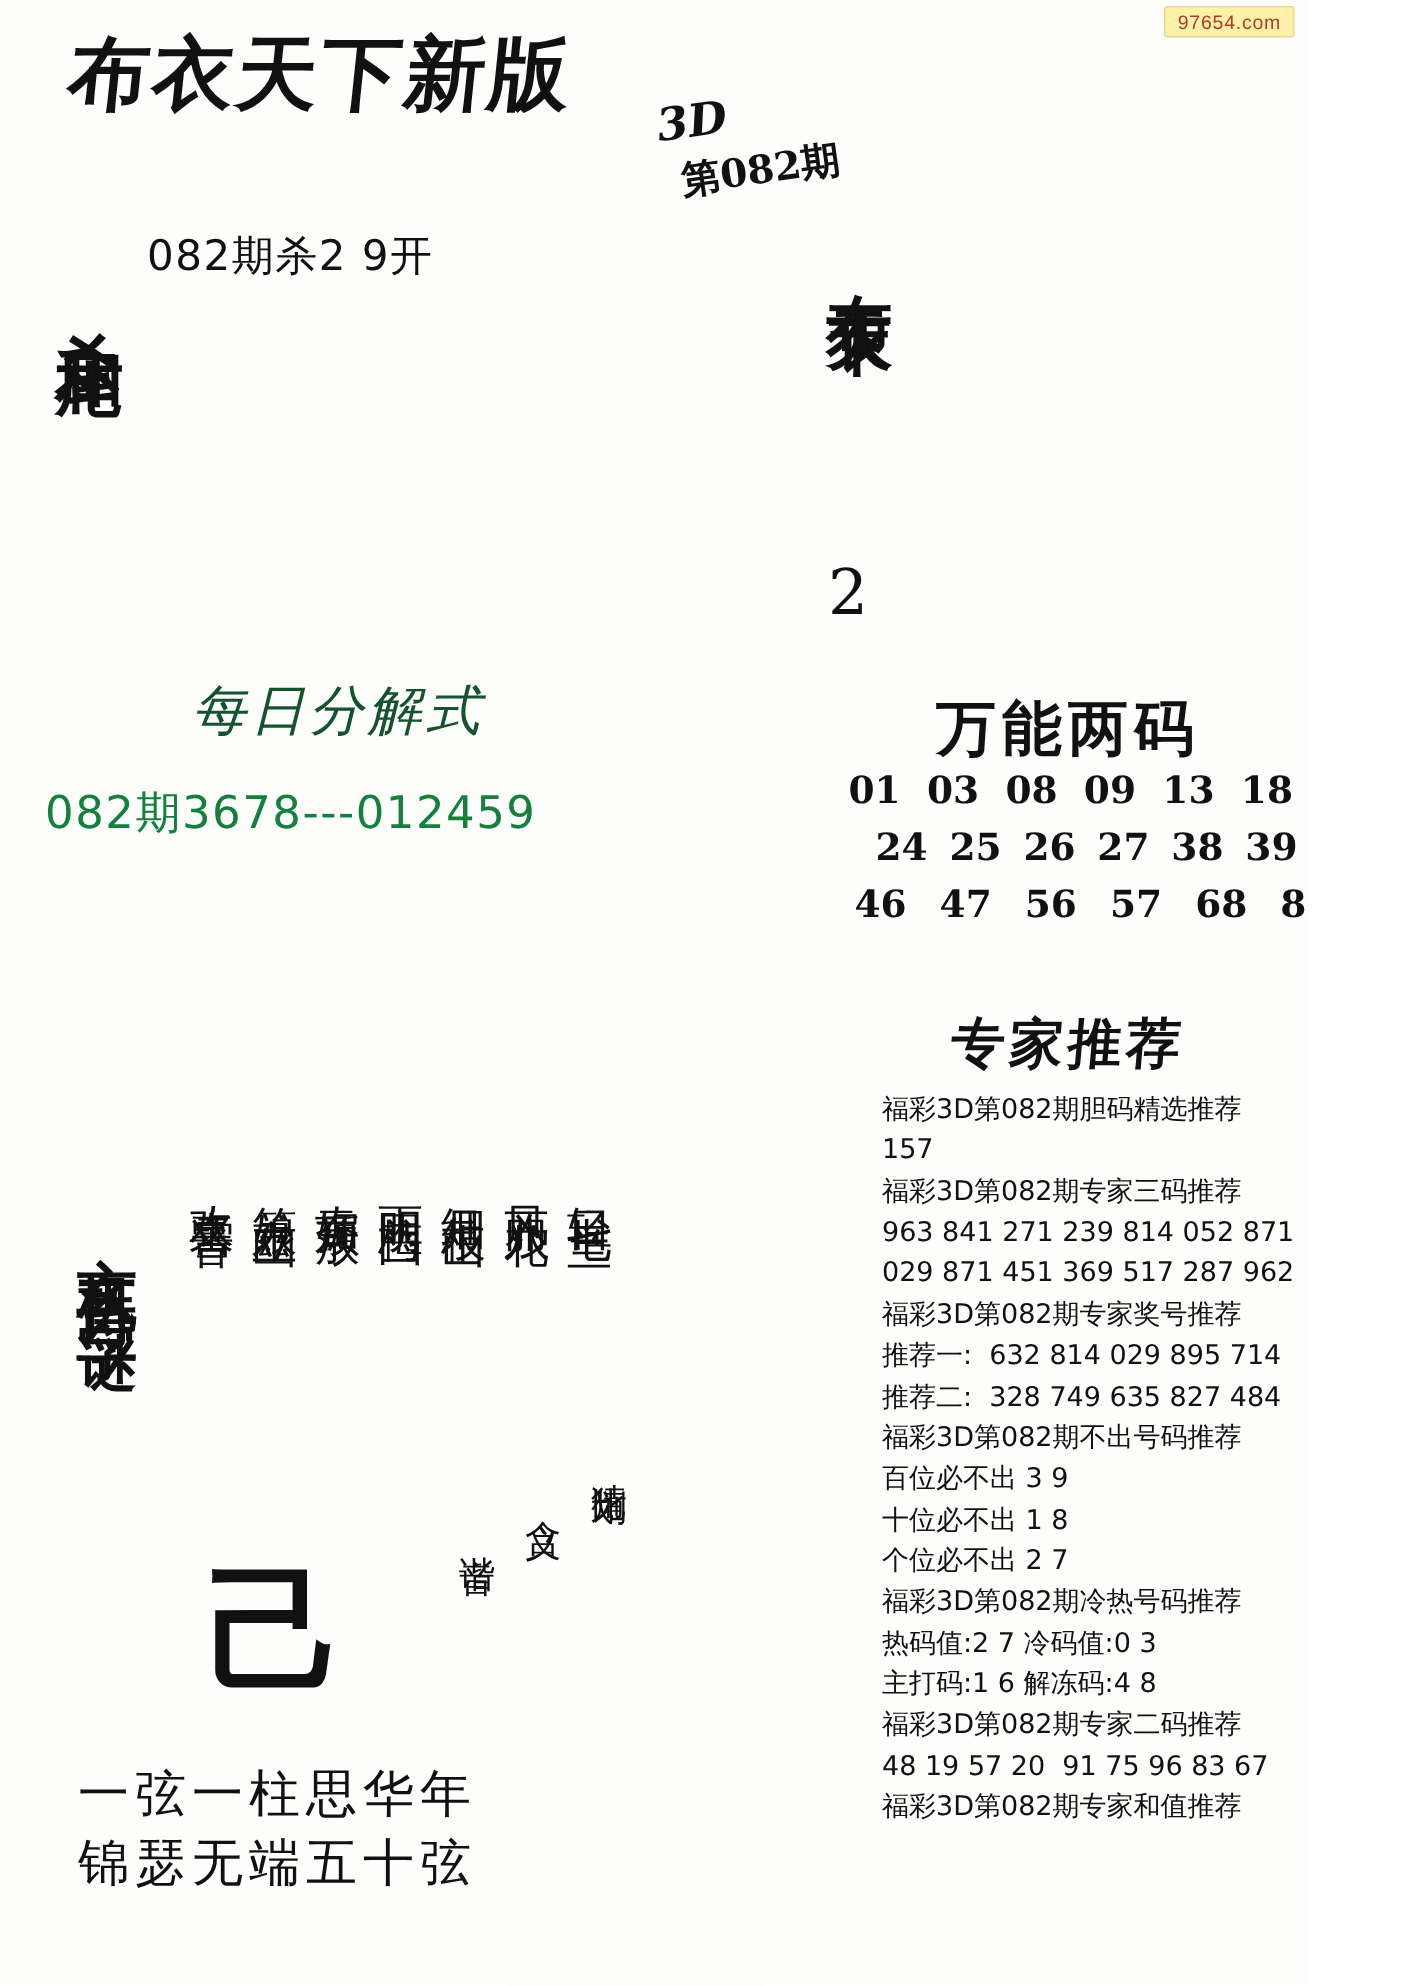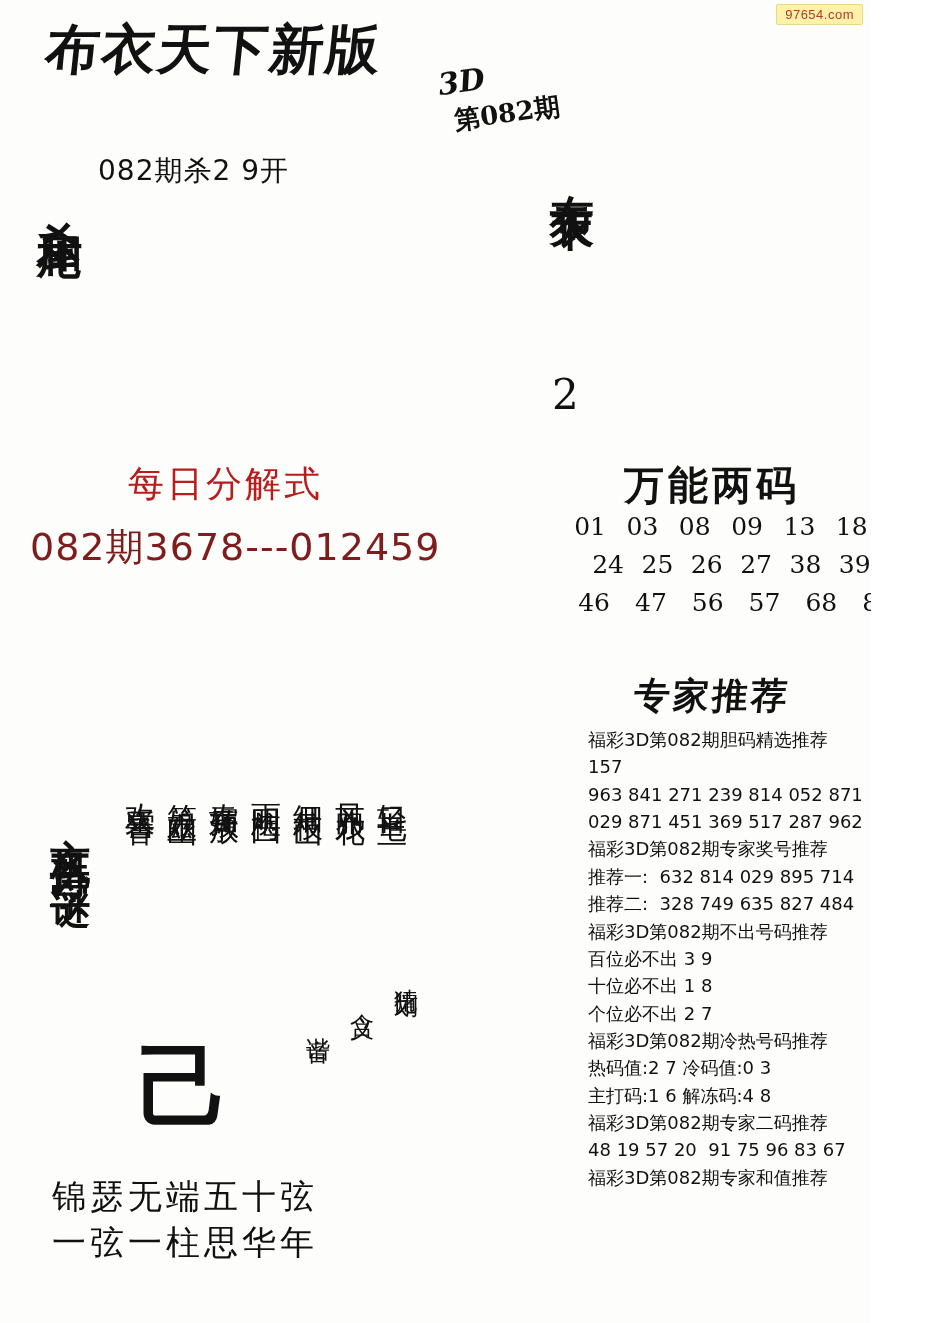--- a/index.html
+++ b/index.html
@@ -91,33 +91,34 @@
   }
   #kill-sum-tail-label {
     left: 34px;
     top: 184px;
     font-size: 46px;
     letter-spacing: 8px;
   }
   .daily-title {
     position: absolute;
     left: 128px;
-    top: 460px;
+    top: 450px;
     font-size: 36px;
     font-family: "DejaVu Serif", serif;
-    color: #b91c1c;
+    color: #14532d;
     letter-spacing: 3px;
+    font-style: italic;
   }
   .daily-formula {
     position: absolute;
     left: 30px;
     top: 522px;
-    font-size: 38px;
+    font-size: 30px;
     font-family: "DejaVu Sans", sans-serif;
-    color: #7f1d1d;
+    color: #15803d;
     letter-spacing: 1px;
   }
   
   #buyi-vertical {
     left: 548px;
     top: 160px;
     font-size: 44px;
     letter-spacing: 6px;
   }
   .buyi-num {
@@ -146,21 +147,21 @@
     width: 360px;
     font-family: "DejaVu Serif", serif;
     font-size: 25px;
     color: #111;
   }
   .num-grid .nrow {
     display: flex;
     justify-content: space-between;
     margin-bottom: 9px;
   }
-  .num-grid .nrow span { width: 46px; text-align: right; }
+  .num-grid .nrow span { width: 46px; text-align: center; font-weight: bold; }
   .num-grid .nrow.r2 { padding-left: 18px; }
   .num-grid .nrow.r3 { padding-left: 4px; width: 330px;}
   
   .expert-title {
     position: absolute;
     left: 634px;
     top: 672px;
     font-size: 36px;
     font-weight: bold;
     font-family: "DejaVu Serif", serif;
@@ -292,20 +293,21 @@
       <span>57</span>
       <span>68</span>
       <span>89</span>
     </div>
   </div>
 
   <div class="expert-title">专家推荐</div>
   <div class="expert-body">
     <div>福彩3D第082期胆码精选推荐</div>
     <div>157</div>
+    <div>福彩3D第082期专家三码推荐</div>
     <div>963 841 271 239 814 052 871</div>
     <div>029 871 451 369 517 287 962</div>
     <div>福彩3D第082期专家奖号推荐</div>
     <div>推荐一:  632 814 029 895 714</div>
     <div>推荐二:  328 749 635 827 484</div>
     <div>福彩3D第082期不出号码推荐</div>
     <div>百位必不出 3 9</div>
     <div>十位必不出 1 8</div>
     <div>个位必不出 2 7</div>
     <div>福彩3D第082期冷热号码推荐</div>
@@ -330,17 +332,17 @@
 
   <div class="riddle-char">己</div>
 
   <div class="guess-cols">
     <div class="gcol" style="right:0px;">猜比划</div>
     <div class="gcol" style="right:44px; top:24px;">含义</div>
     <div class="gcol" style="right:88px; top:48px;">谐音</div>
   </div>
 
   <div class="bottom-poem">
+    <div>一弦一柱思华年</div>
     <div>锦瑟无端五十弦</div>
-    <div>一弦一柱思华年</div>
   </div>
 
 </div>
 
 </body></html>

